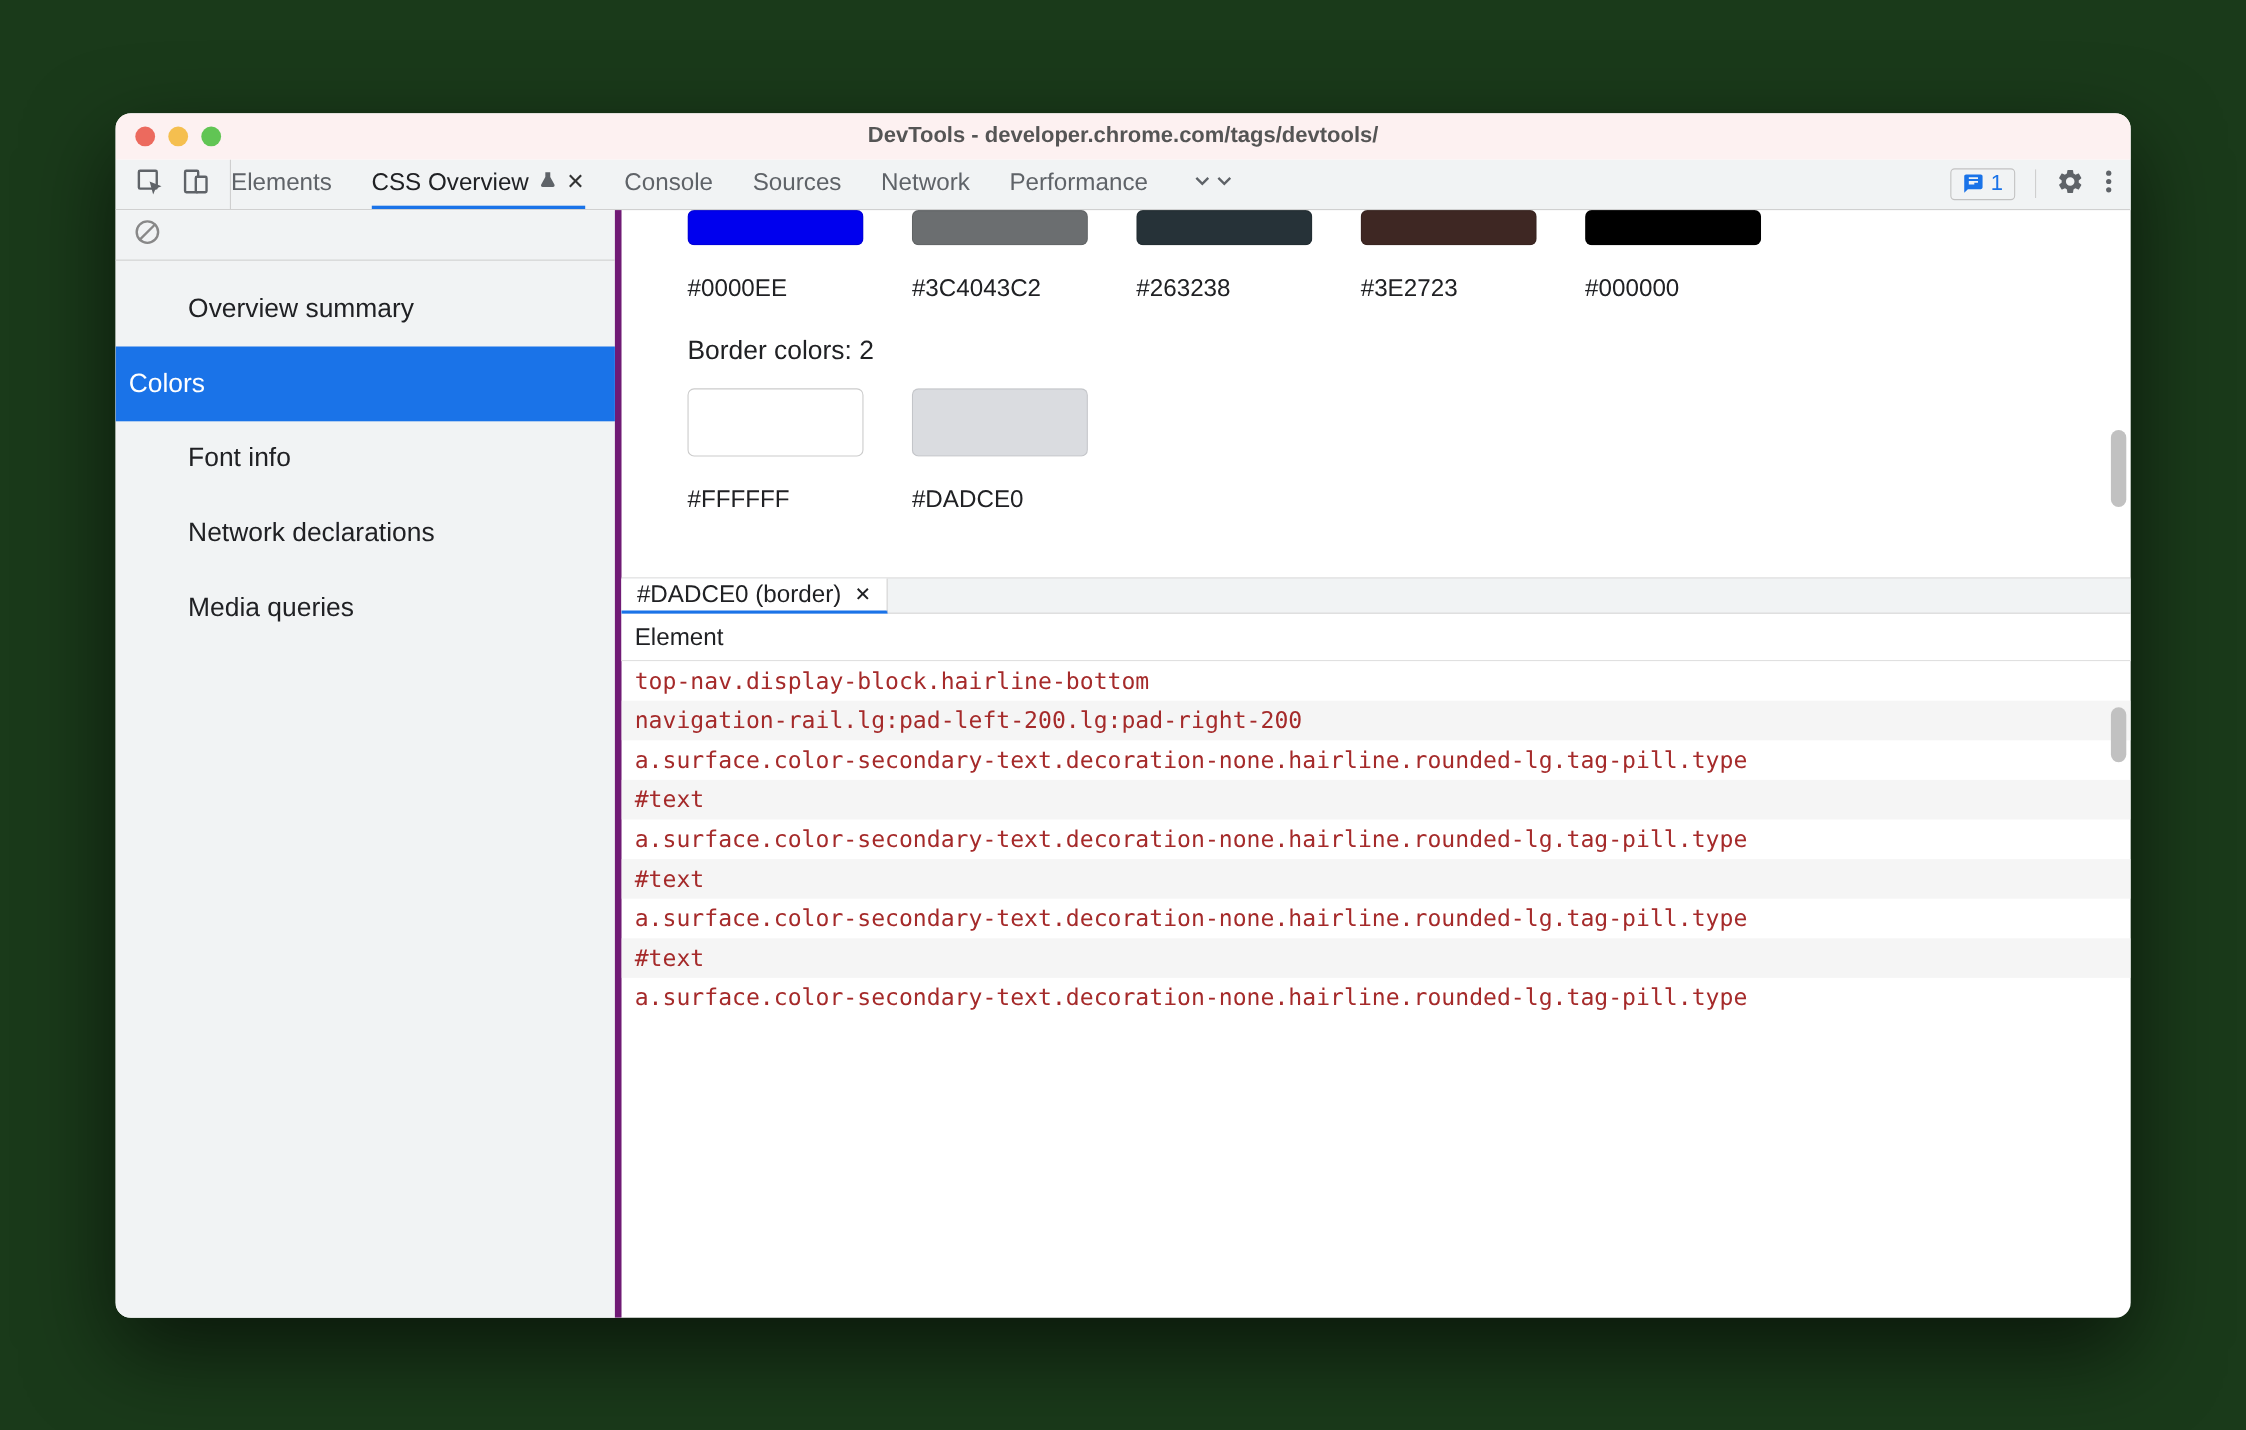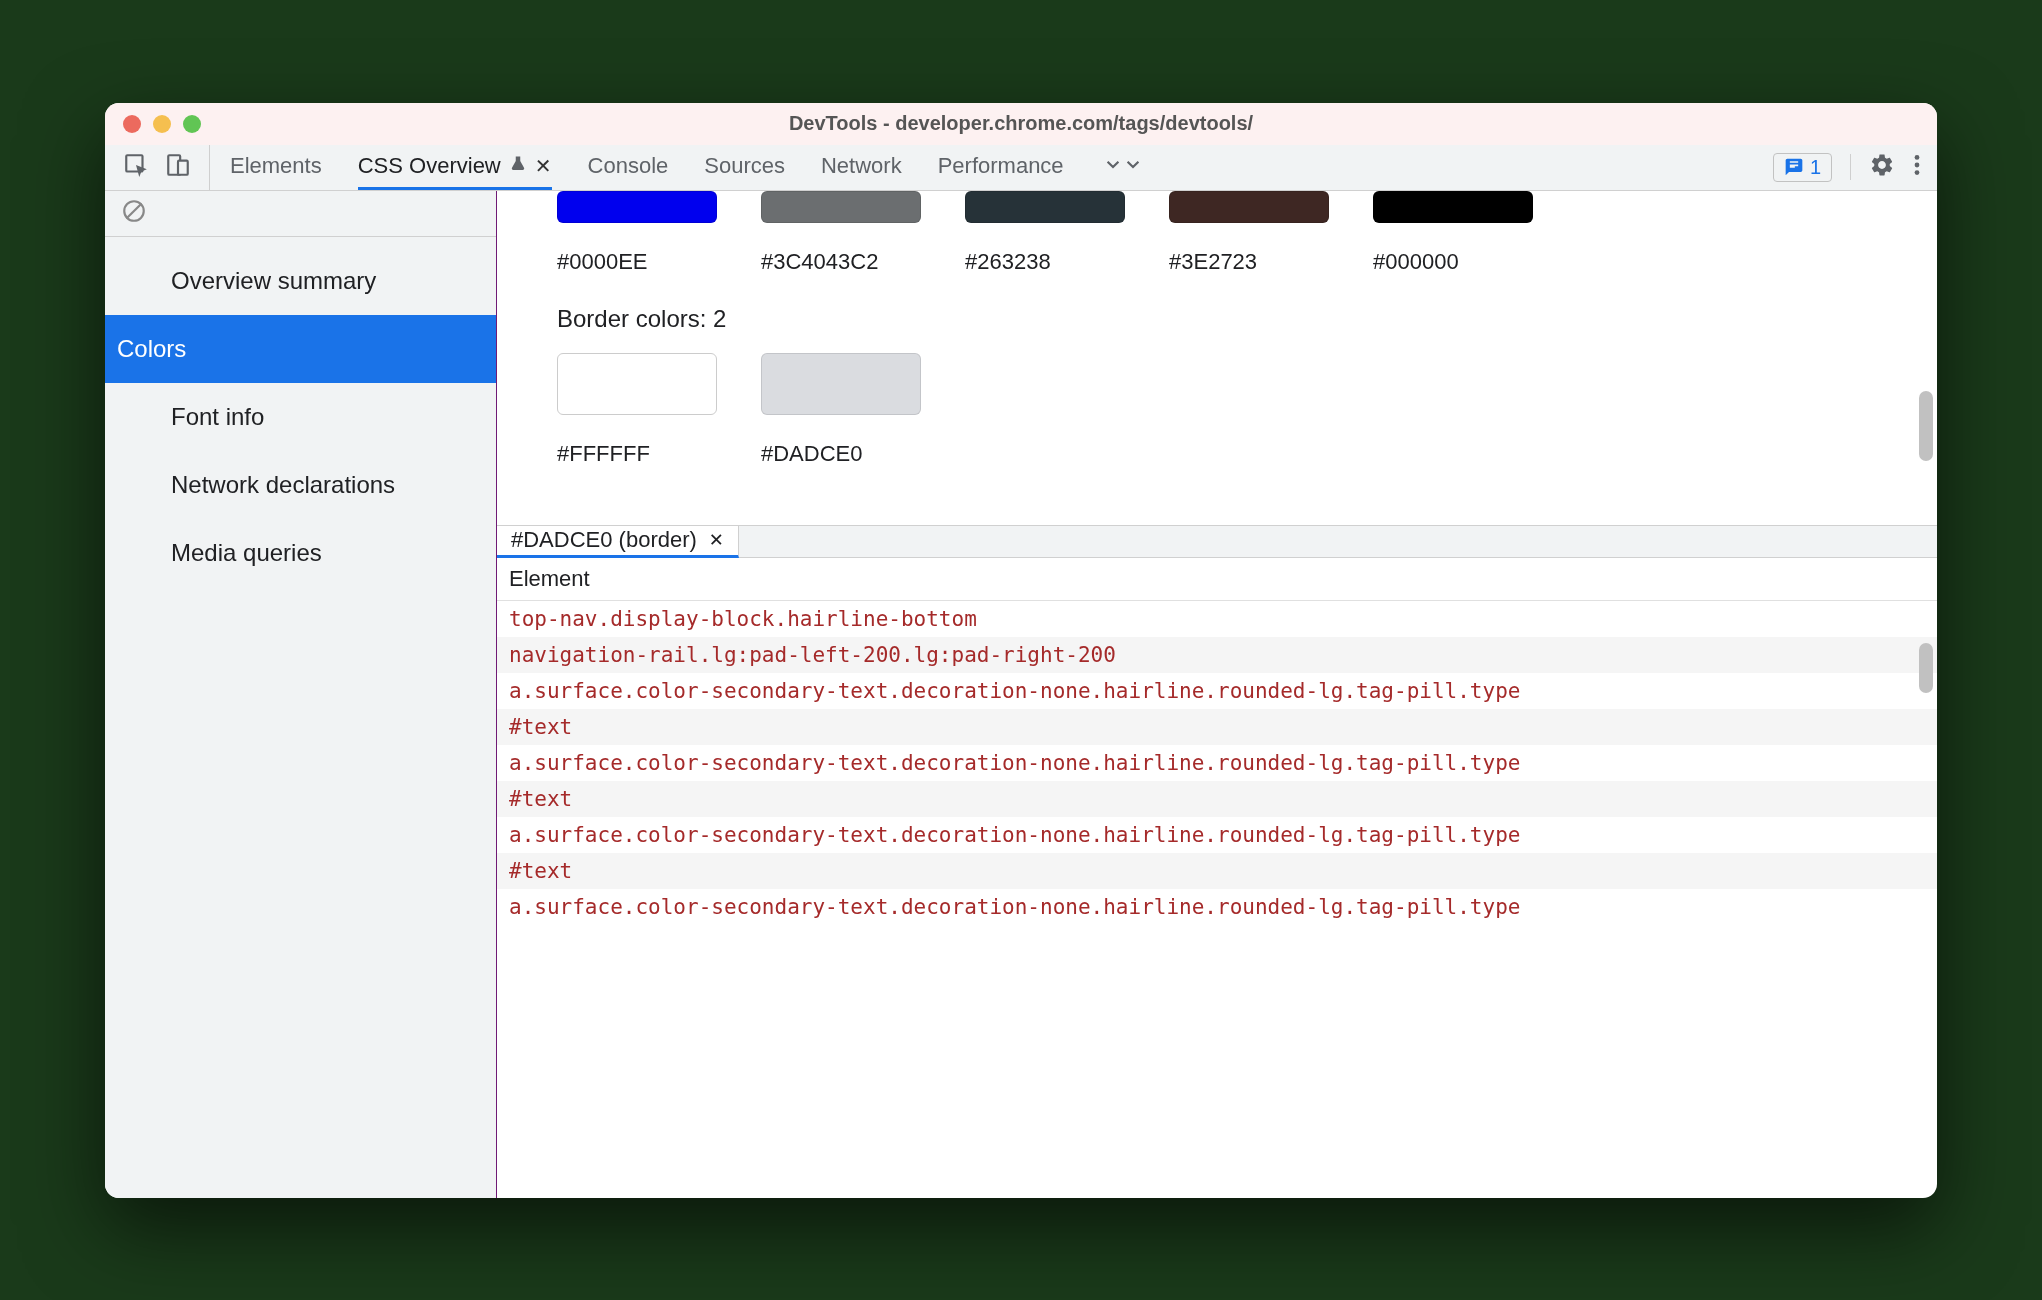--- a/index.html
+++ b/index.html
@@ -64,21 +64,20 @@
     gap: 16px;
     padding: 0 18px;
     border-right: 1px solid #cfcfcf;
     height: 100%;
   }
   .icon-svg { width: 26px; height: 26px; }
   .tabs {
     display: flex;
     align-items: stretch;
     height: 100%;
-    margin-left: 20px;
     gap: 36px;
     flex: 1;
   }
   .tab {
     display: flex;
     align-items: center;
     font-size: 22px;
     color: #5f6368;
     border-bottom: 3px solid transparent;
     gap: 8px;
@@ -103,23 +102,23 @@
     color: #1a73e8;
     font-size: 20px;
   }
   
   .body {
     flex: 1;
     display: flex;
     min-height: 0;
   }
   .sidebar {
-    width: 392px;
+    width: 460px;
     background: #f1f3f4;
-    border-right: 1px solid #701a75;
+    border-right: 6px solid #701a75;
     display: flex;
     flex-direction: column;
     flex-shrink: 0;
   }
   .sidebar-top {
     height: 46px;
     border-bottom: 1px solid #d0d0d0;
     display: flex;
     align-items: center;
     padding-left: 16px;

